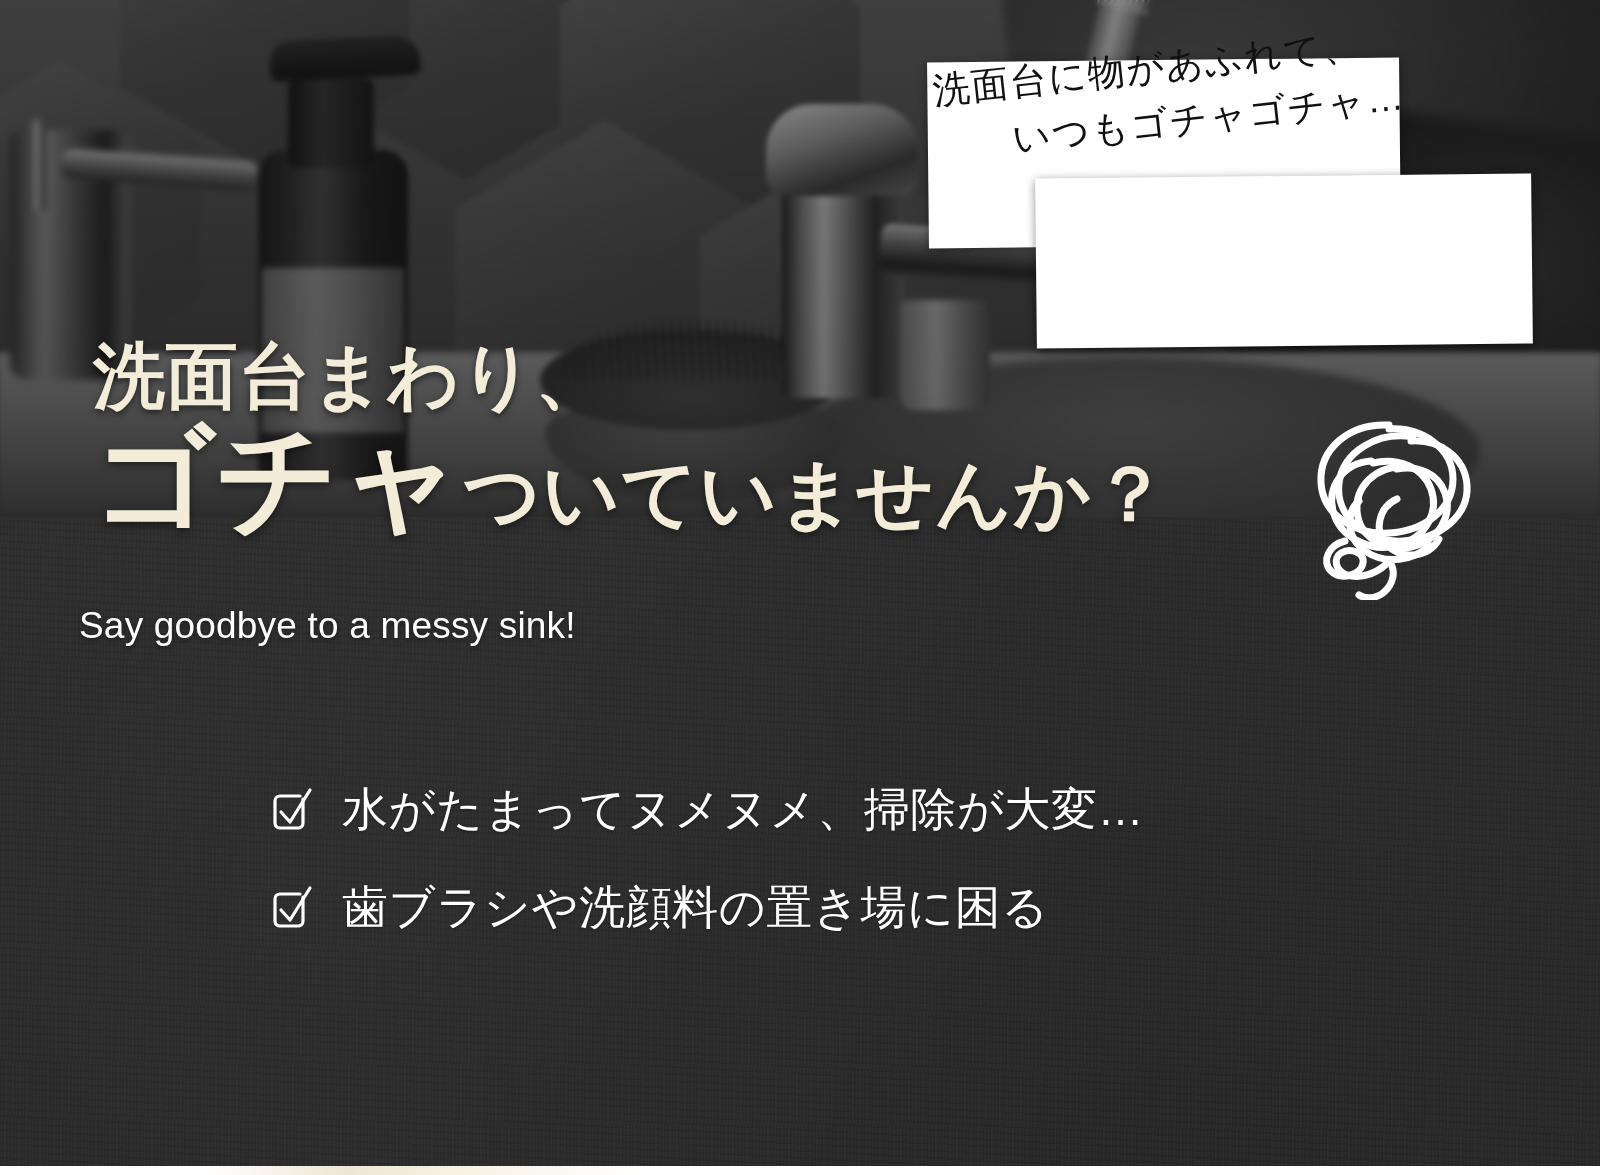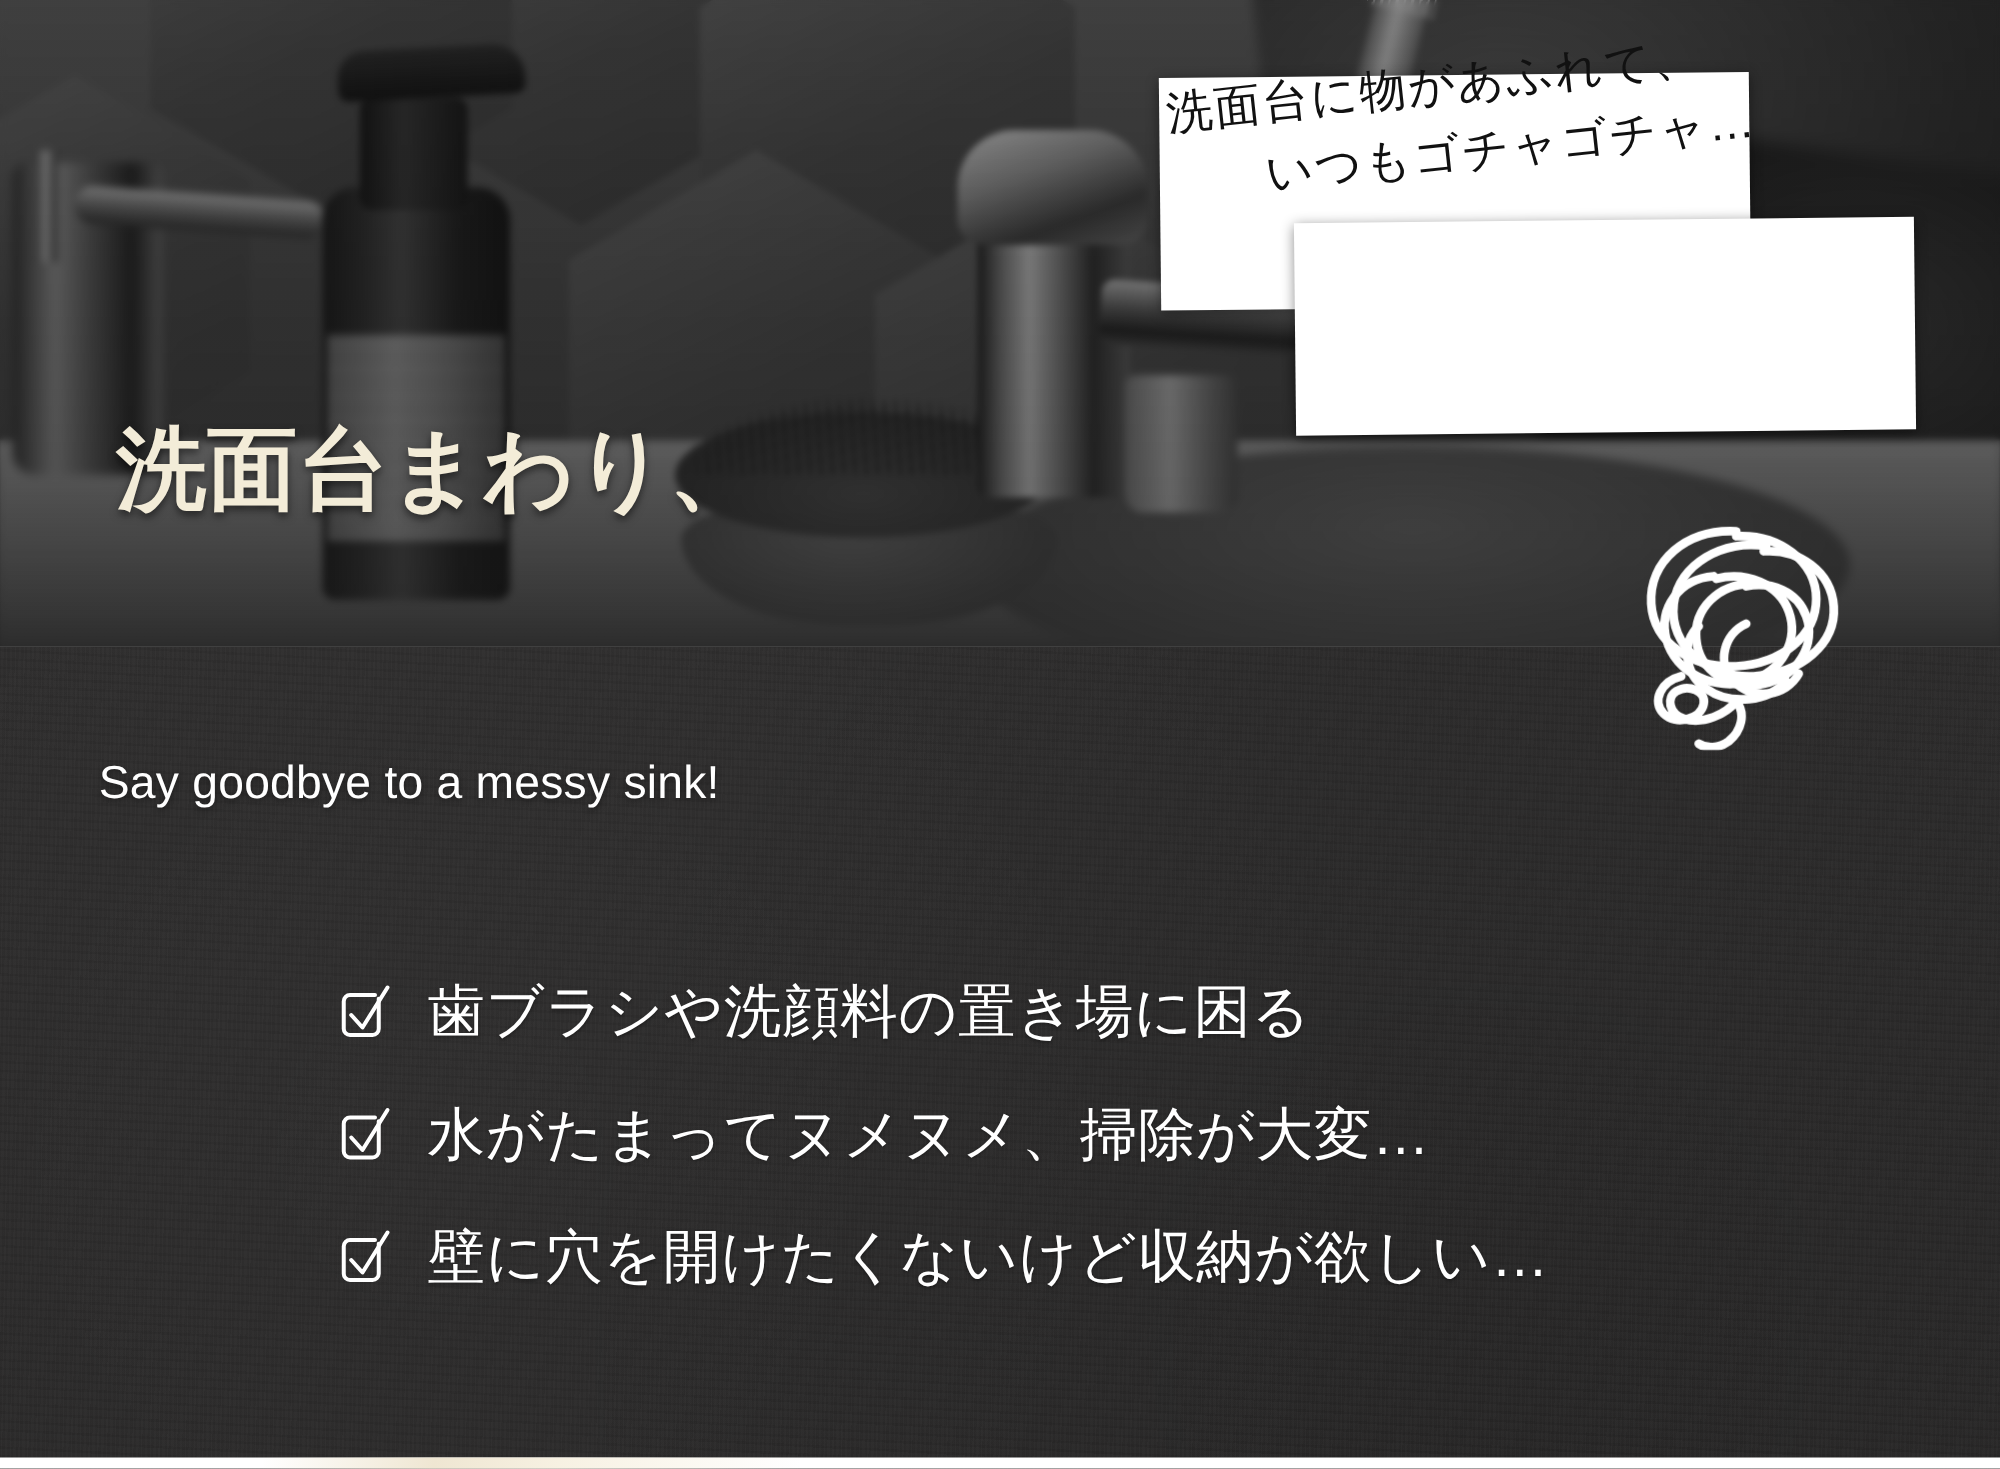--- a/index.html
+++ b/index.html
@@ -321,20 +321,24 @@
 
   <div class="card" id="card-top"></div>
   <div class="card" id="card-bottom"></div>
   <div class="card-text">
     <span class="l1">洗面台に物があふれて、</span>
     <span class="l2">いつもゴチャゴチャ…</span>
   </div>
 
   <div class="headline">
     <div class="hl-line1">洗面台まわり、</div>
+    <div class="hl-line2">
+      <span class="hl-big">ゴチャ</span>
+      <span class="hl-rest">ついていませんか？</span>
+    </div>
   </div>
 
   <div class="subtitle">Say goodbye to a messy sink!</div>
 
   <div class="scribble">
     <svg viewBox="0 0 200 185" width="200" height="185" fill="none" stroke="#ffffff" stroke-width="7" stroke-linecap="round" stroke-linejoin="round">
       <path d="M96 10 C56 8 26 34 28 68 C30 100 62 120 96 118 C132 116 160 94 160 64 C160 34 130 12 96 14"></path>
       <path d="M120 22 C86 16 50 36 46 68 C42 102 74 128 110 126 C148 124 176 100 174 70 C172 42 146 24 118 26"></path>
       <path d="M78 46 C50 48 34 72 40 96 C47 124 80 138 106 130 C134 122 146 96 138 74 C130 52 104 42 80 48"></path>
       <path d="M108 52 C82 52 62 72 64 96 C66 122 92 138 118 132 C146 126 160 100 152 78 C145 58 124 50 104 54"></path>
@@ -347,42 +351,33 @@
 
   <div class="checklist">
 
     <div class="check-row">
       <span class="check-box">
         <svg viewBox="0 0 42 46" width="42" height="46" fill="none" stroke="#ffffff" stroke-width="3.2" stroke-linecap="round" stroke-linejoin="round">
           <path d="M32 13 v24 a5 5 0 0 1 -5 5 H9 a5 5 0 0 1 -5 -5 V15 a5 5 0 0 1 5 -5 h20"></path>
           <path d="M10 26 l9 10 L39 4"></path>
         </svg>
       </span>
-      <span class="check-label">歯ブラシや洗顔料の置き場に困る</span>
+      <span class="check-label">水がたまってヌメヌメ、掃除が大変…</span>
     </div>
 
     <div class="check-row">
       <span class="check-box">
         <svg viewBox="0 0 42 46" width="42" height="46" fill="none" stroke="#ffffff" stroke-width="3.2" stroke-linecap="round" stroke-linejoin="round">
           <path d="M32 13 v24 a5 5 0 0 1 -5 5 H9 a5 5 0 0 1 -5 -5 V15 a5 5 0 0 1 5 -5 h20"></path>
           <path d="M10 26 l9 10 L39 4"></path>
         </svg>
       </span>
-      <span class="check-label">水がたまってヌメヌメ、掃除が大変…</span>
+      <span class="check-label">歯ブラシや洗顔料の置き場に困る</span>
     </div>
 
-    <div class="check-row">
-      <span class="check-box">
-        <svg viewBox="0 0 42 46" width="42" height="46" fill="none" stroke="#ffffff" stroke-width="3.2" stroke-linecap="round" stroke-linejoin="round">
-          <path d="M32 13 v24 a5 5 0 0 1 -5 5 H9 a5 5 0 0 1 -5 -5 V15 a5 5 0 0 1 5 -5 h20"></path>
-          <path d="M10 26 l9 10 L39 4"></path>
-        </svg>
-      </span>
-      <span class="check-label">壁に穴を開けたくないけど収納が欲しい…</span>
-    </div>
 
   </div>
 
   <div class="bottom-strip">
     <div class="bottom-wisp"></div>
   </div>
 
 </div>
 
 </body></html>

